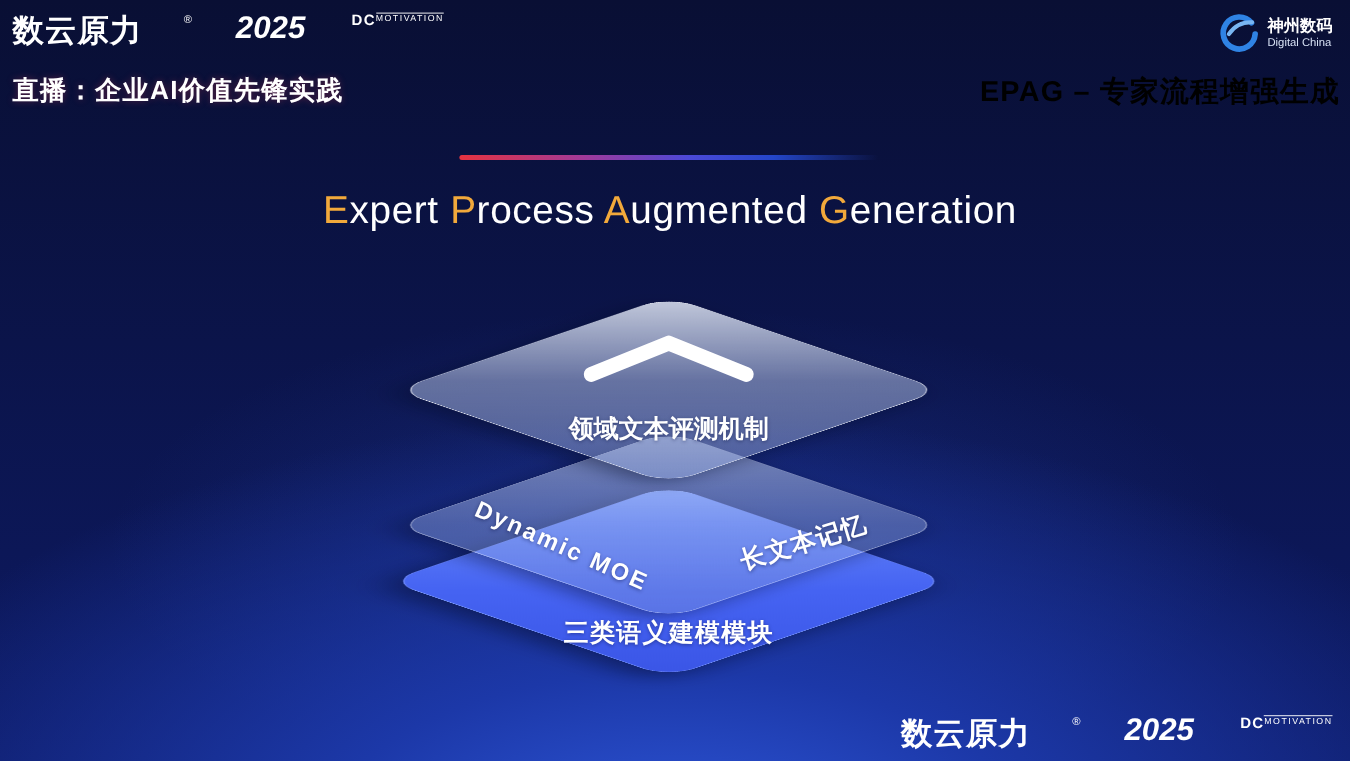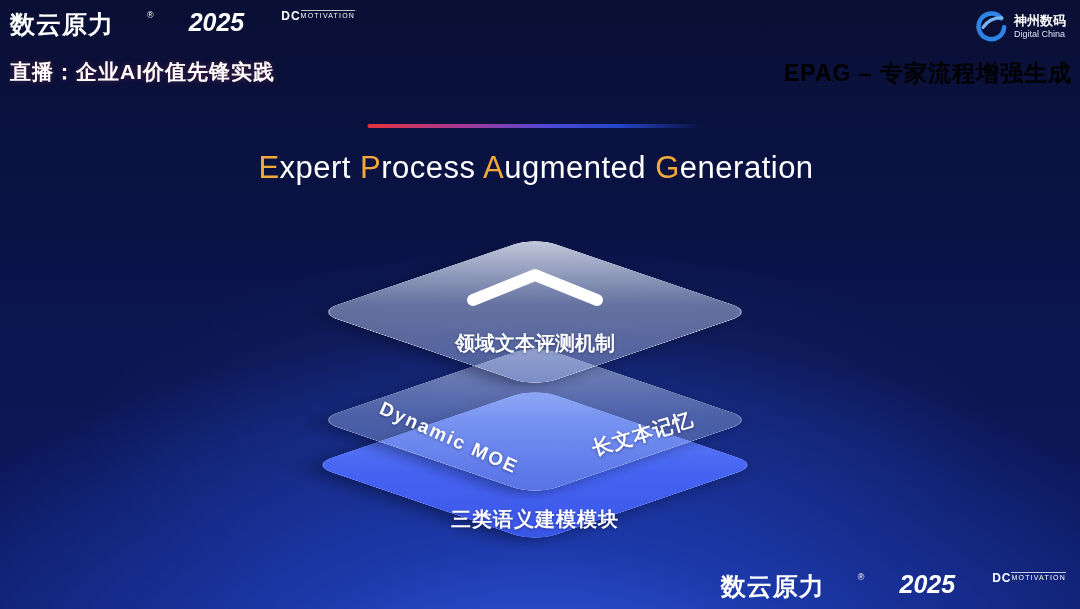--- a/index.html
+++ b/index.html
@@ -83,21 +83,21 @@
     box-shadow:0 14px 34px rgba(4,10,40,0.5);
   }
   .stack-text {
     position:absolute; z-index:40; white-space:nowrap;
     color:#fff; text-shadow:0 1px 3px rgba(8,16,60,0.45);
   }
   .chevron-wrap { position:absolute; z-index:40; top:288px; left:0; transform:translate(-50%,-50%); }
   .label-top    { top:343px; left:0;    font-size:20px; font-weight:bold; transform:translate(-50%,-50%); }
   .label-moe    { top:438px; left:-86px; font-size:19px; font-weight:600; letter-spacing:2px; transform:translate(-50%,-50%) rotate(24deg); }
   .label-memory { top:434px; left:108px; font-size:20px; font-weight:bold; letter-spacing:1px; transform:translate(-50%,-50%) rotate(-17deg); }
-  .label-bottom { top:519px; left:0;    font-size:20px; font-weight:bold; letter-spacing:1px; transform:translate(-50%,-50%); }
+  .label-bottom { top:506px; left:0;    font-size:20px; font-weight:bold; letter-spacing:1px; transform:translate(-50%,-50%); }
 </style>
 </head>
 <body>
 
 <div class="brand brand-header">
   <span class="brand-cn">数云原力</span>
   <span class="brand-reg">®</span>
   <span class="brand-year">2025</span>
   <span class="brand-sub">
     <span class="brand-dc">DC</span>

